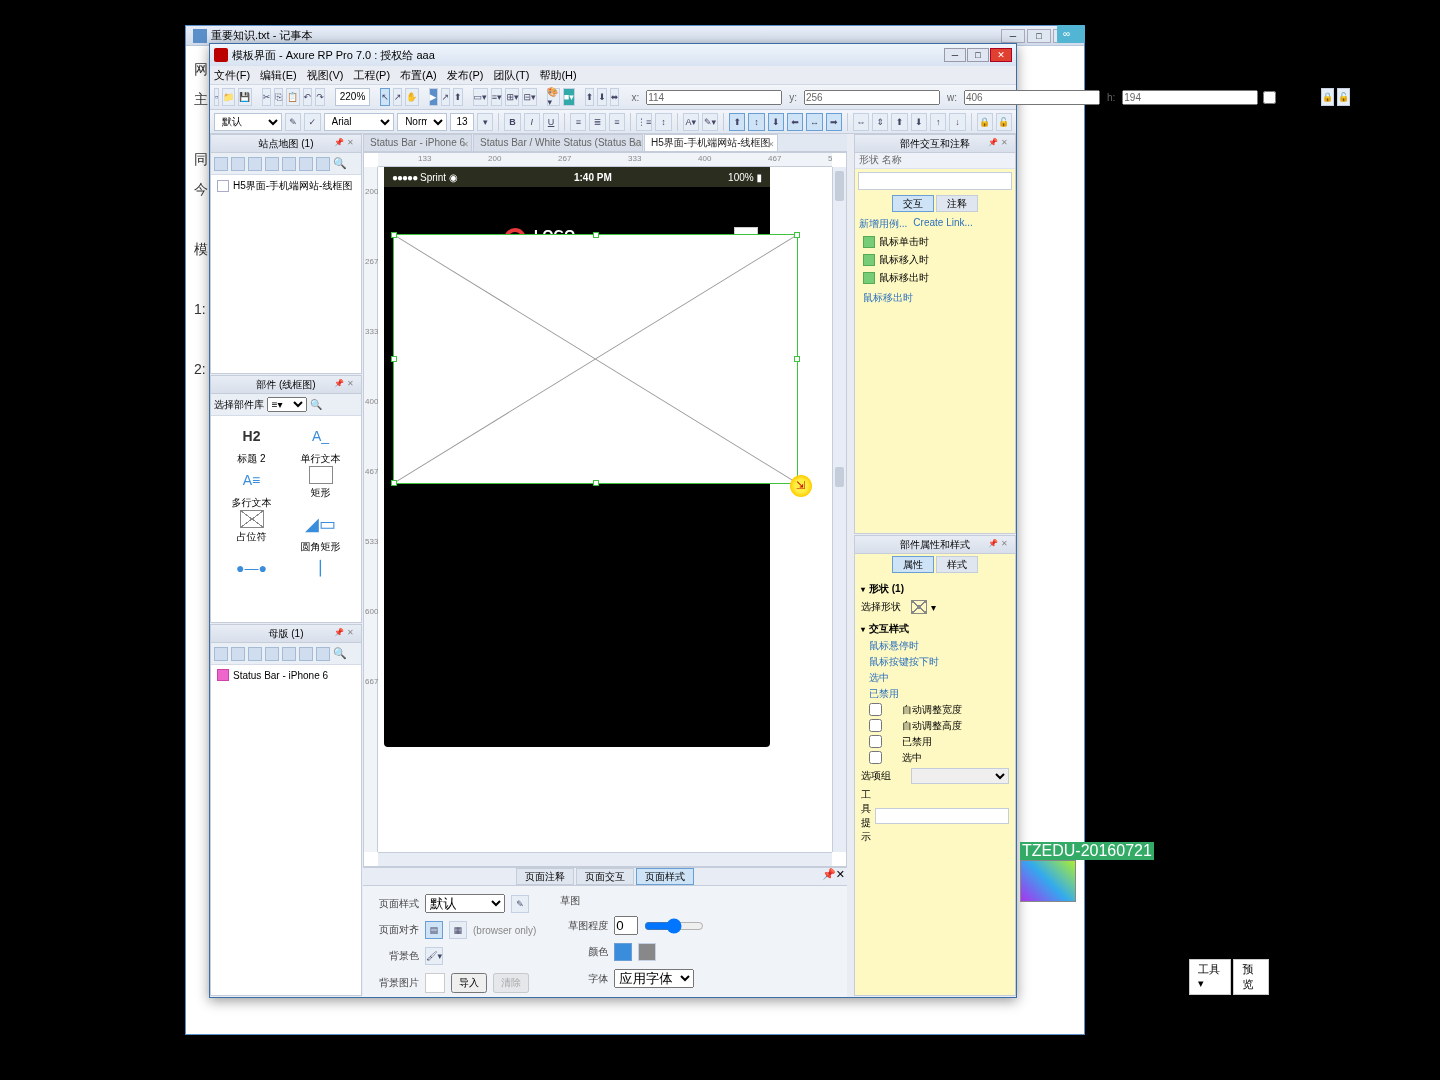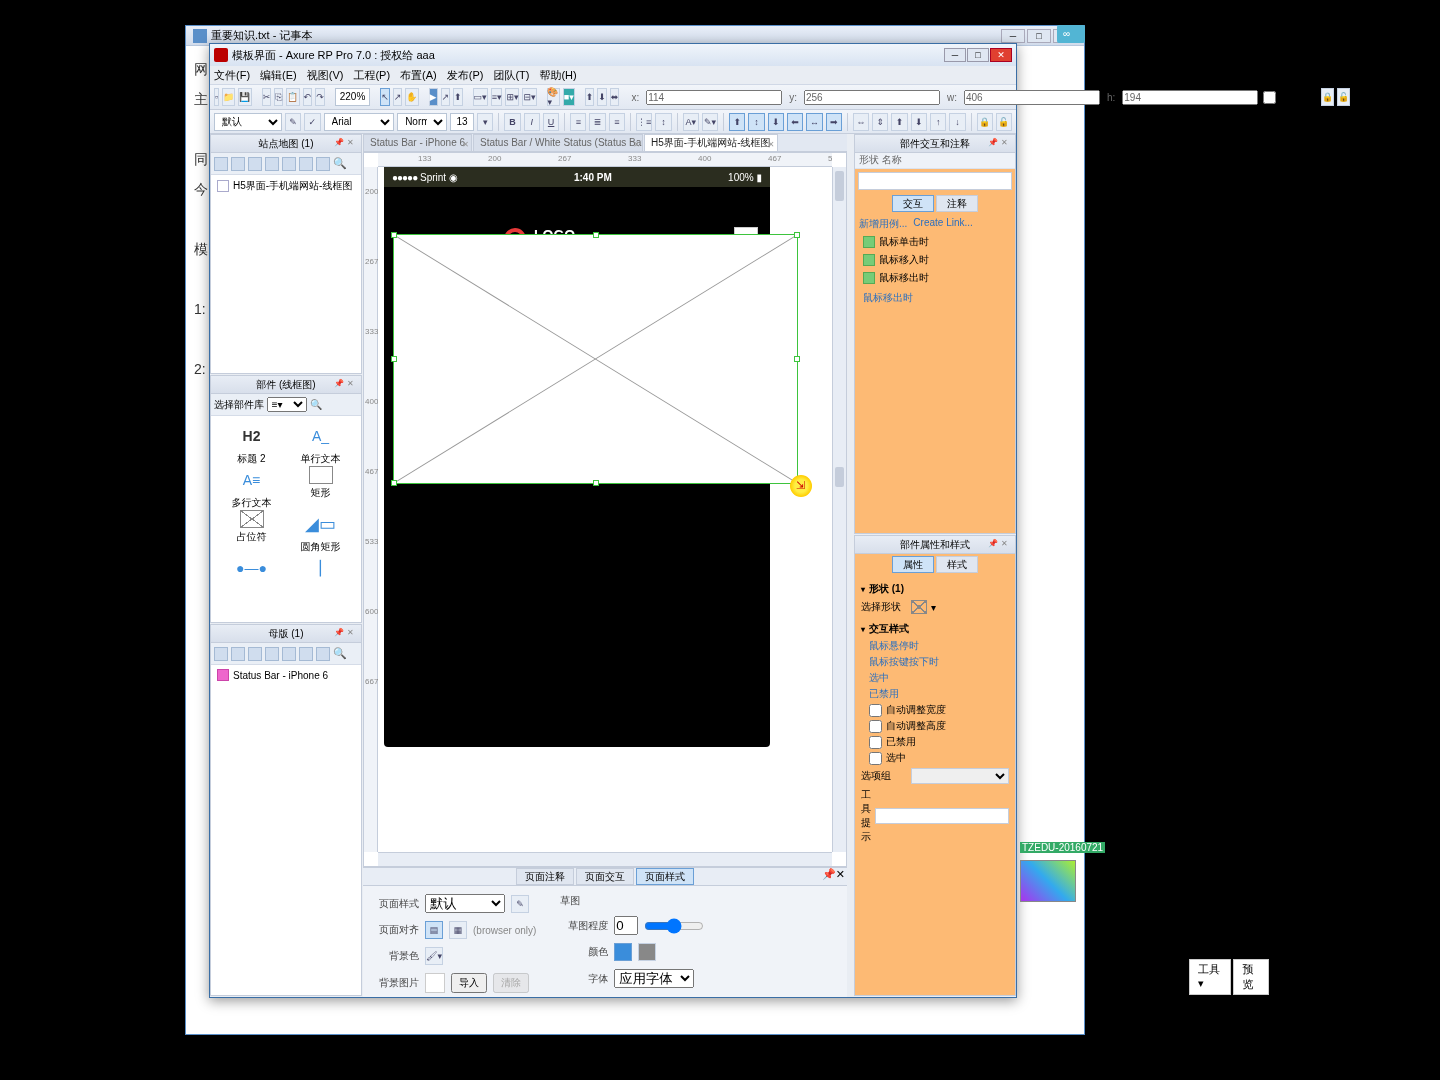--- a/index.html
+++ b/index.html
@@ -33,21 +33,21 @@
 
 .toolbar2 { height: 24px; background:linear-gradient(#f2f5fa,#e2e8f2); border-bottom:1px solid #c5cddb; display:flex; align-items:center; padding:0 4px; gap:3px; }
 .stylesel { width:75px; height:18px; background:#fff; border:1px solid #b8c5d6; font-size:10px; padding:0 3px; }
 .fontsel { width:78px; height:18px; background:#fff; border:1px solid #b8c5d6; font-size:10px; padding:0 3px; }
 .sizesel { width:24px; height:18px; background:#fff; border:1px solid #b8c5d6; font-size:10px; text-align:center; }
 
 .workarea { position: relative; height: calc(100% - 22px - 18px - 26px - 24px); }
 
 
 .leftcol { position:absolute; left:0; top:0; width:152px; height:100%; display:flex; flex-direction:column; }
-.panel { background:#fdba74; border:1px solid #c5cddb; margin-bottom:1px; display:flex; flex-direction:column; }
+.panel { background:#fef9c3; border:1px solid #c5cddb; margin-bottom:1px; display:flex; flex-direction:column; }
 .panel .phead { height:18px; background:linear-gradient(#e8edf5,#d8dfeb); border-bottom:1px solid #c5cddb; display:flex; align-items:center; justify-content:center; font-size:10px; position:relative; }
 .panel .phead .pbtns { position:absolute; right:2px; display:flex; gap:1px; }
 .panel .phead .pbtn { width:12px; height:12px; font-size:8px; color:#888; }
 .panel .ptool { height:22px; background:#eaeff6; border-bottom:1px solid #d5dce8; display:flex; align-items:center; padding:0 3px; gap:3px; }
 .ptool .pico { width:14px; height:14px; background:#d0ddee; border:1px solid #a5bad4; }
 .ptool .search { width:14px; height:14px; color:#3a8ddb; font-size:11px; }
 .panel .pbody { flex:1; background:#fff; overflow:hidden; padding:2px; font-size:10px; }
 
 .sitemap { height:240px; }
 .sitemap .pbody .pageitem { display:flex; align-items:center; gap:4px; padding:2px 4px; }
@@ -127,34 +127,34 @@
 .props { flex:1; }
 .props .ptabs { height:18px; display:flex; justify-content:center; gap:2px; margin:2px 0; }
 .props .ptab { padding:0 10px; height:17px; background:#e0e6f0; border:1px solid #c5cddb; font-size:10px; line-height:16px; }
 .props .ptab.active { background:#cfe3f7; border-color:#6a9fd6; }
 .props .section { padding:2px 6px; font-size:10px; }
 .props .sechead { font-weight:bold; margin:4px 0 2px; display:flex; align-items:center; gap:4px; }
 .props .sechead::before { content:'▾'; font-size:8px; }
 .props .prow { display:flex; align-items:center; gap:4px; padding:2px 0; }
 .props .prow label { width:46px; }
 .props .plink { color:#2a6fbf; padding:1px 8px; }
-.props .chk { display:flex; align-items:center; gap:4px; padding:1px 8px; }
+.props .chk { display:flex; align-items:flex-start; gap:20px; padding:1px 8px; }
 .props input[type=text], .props select { height:16px; border:1px solid #c5cddb; font-size:10px; flex:1; }
 
 
 .floatbtns { position:absolute; right:-184px; bottom:60px; display:flex; gap:2px; width:80px; }
 .floatbtn { padding:2px 8px; background:#fff; border:1px solid #ccc; font-size:11px; box-shadow:0 1px 3px rgba(0,0,0,0.2); }
 
 
 .topbadge { position:absolute; left:872px; top:0; height:18px; background:#52b5d4; color:#fff; font-size:10px; padding:0 6px; line-height:18px; border-radius:2px; }
 .topbadge::before { content:'∞ '; }
 
 
 .thumb2 { position:absolute; left:1020px; top:860px; width:56px; height:42px; background:linear-gradient(45deg,#a3e,#3ae,#ae3); border:1px solid #888; }
-.thumb2lbl { position:absolute; left:1020px; top:842px; font-size:10px; color:#fff; background:#3a6; padding:0 2px; }
+.thumb2lbl { position:absolute; left:1020px; top:842px; font-size:16px; color:#fff; background:#3a6; padding:0 2px; }
 
 select,input { font-family:inherit; }
 </style>
 </head>
 <body>
 
 <div class="outer">
 
   <div class="notepad">
     <div class="titlebar">

